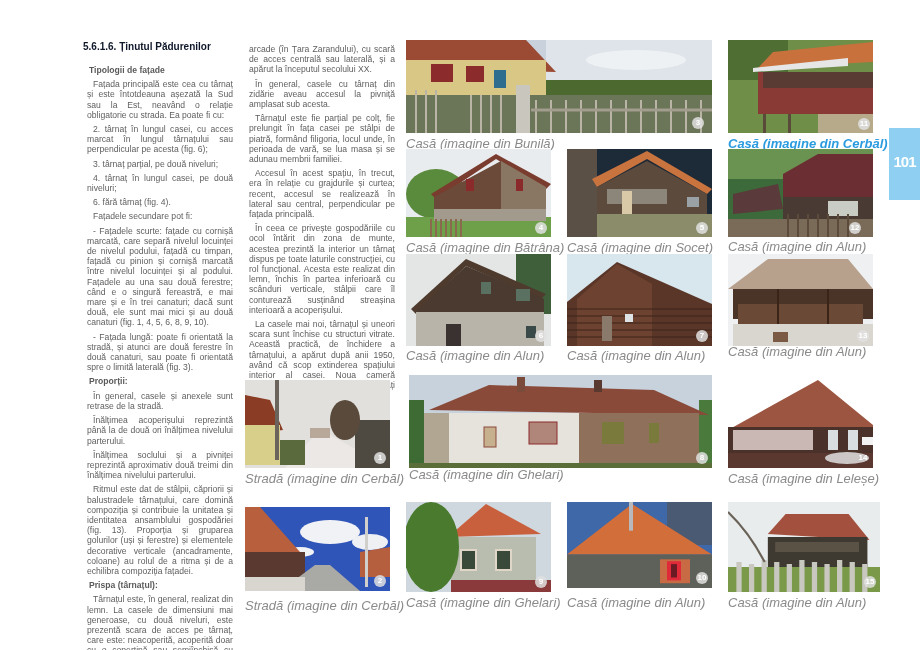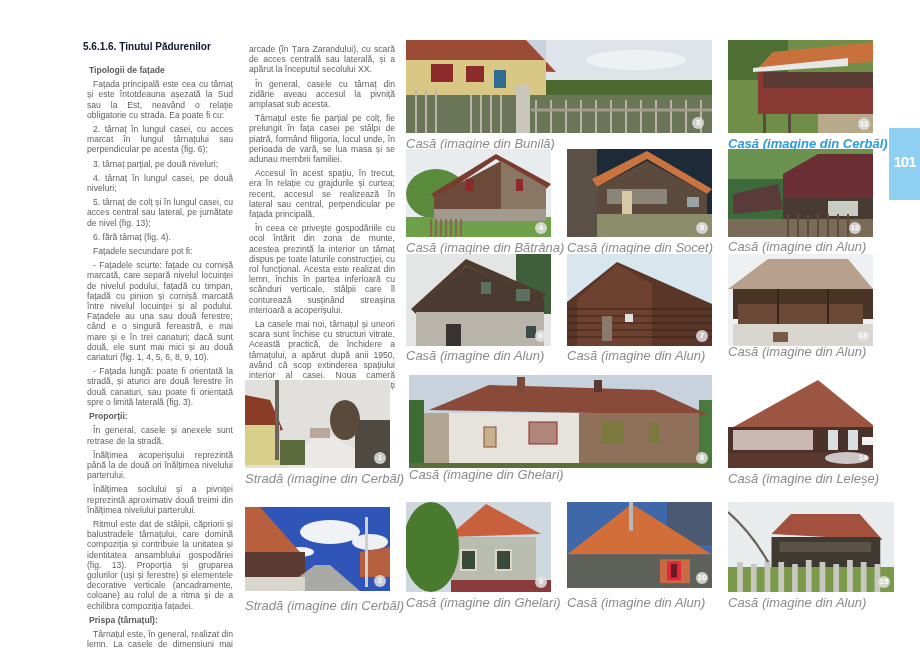--- a/index.html
+++ b/index.html
@@ -21,21 +21,20 @@
 <body>
 
 <div class="title">5.6.1.6. Ținutul Pădurenilor</div>
 
 <div class="col" style="left:83px;top:61px;width:154px;">
   <p class="sub">Tipologii de fațade</p>
   <p>Fațada principală este cea cu târnaț și este întotdeauna așezată la Sud sau la Est, neavând o relație obligatorie cu strada. Ea poate fi cu:</p>
   <p class="item">2. târnaț în lungul casei, cu acces marcat în lungul târnațului sau perpendicular pe acesta (fig. 6);</p>
   <p class="item">3. târnaț parțial, pe două niveluri;</p>
   <p class="item">4. târnaț în lungul casei, pe două niveluri;</p>
-  <p class="item">5. târnaț de colț și în lungul casei, cu acces central sau lateral, pe jumătate de nivel (fig. 13);</p>
   <p class="item">6. fără târnaț (fig. 4).</p>
   <p>Fațadele secundare pot fi:</p>
   <p>- Fațadele scurte: fațade cu cornișă marcată, care separă nivelul locuinței de nivelul podului, fațadă cu timpan, fațadă cu pinion și cornișă marcată între nivelul locuinței și al podului. Fațadele au una sau două ferestre; când e o singură fereastră, e mai mare și e în trei canaturi; dacă sunt două, ele sunt mai mici și au două canaturi (fig. 1, 4, 5, 6, 8, 9, 10).</p>
   <p>- Fațada lungă: poate fi orientată la stradă, și atunci are două ferestre în două canaturi, sau poate fi orientată spre o limită laterală (fig. 3).</p>
   <p class="sub">Proporții:</p>
   <p>În general, casele și anexele sunt retrase de la stradă.</p>
   <p>Înălțimea acoperișului reprezintă până la de două ori înălțimea nivelului parterului.</p>
   <p>Înălțimea soclului și a pivniței reprezintă aproximativ două treimi din înălțimea nivelului parterului.</p>
   <p>Ritmul este dat de stâlpii, căpriorii și balustradele târnațului, care domină compoziția și contribuie la unitatea și identitatea ansamblului gospodăriei (fig. 13). Proporția și gruparea golurilor (uși și ferestre) și elementele decorative verticale (ancadramente, coloane) au rolul de a ritma și de a echilibra compoziția fațadei.</p>
   <p class="sub">Prispa (târnațul):</p>
@@ -314,21 +313,21 @@
     <rect x="62" y="0" width="4" height="30" fill="#b7b9bc"></rect>
     <rect x="0" y="55" width="145" height="35" fill="#5e605a"></rect>
     <rect x="93" y="60" width="30" height="25" fill="#c86a44"></rect>
     <rect x="100" y="62" width="14" height="20" fill="#e02a3a"></rect>
     <rect x="104" y="65" width="6" height="14" fill="#6a1a22"></rect>
   </svg>
   <div class="badge" style="right:4px;bottom:4px;">10</div>
 </div>
 <div class="cap" style="left:567px;top:595px;">Casă (imagine din Alun)</div>
 
-<div class="photo" style="left:728px;top:502px;width:166px;height:90px;">
+<div class="photo" style="left:728px;top:502px;width:152px;height:90px;">
   <svg viewBox="0 0 145 90" preserveAspectRatio="none">
     <rect width="145" height="90" fill="#e8ecec"></rect>
     <polygon points="38,32 55,12 115,12 135,38" fill="#a3513e"></polygon>
     <rect x="38" y="35" width="95" height="32" fill="#3e3a32"></rect>
     <rect x="45" y="40" width="80" height="10" fill="#5a5244"></rect>
     <rect x="0" y="65" width="145" height="25" fill="#7a9a4a"></rect>
     <g fill="#c9c8c0">
         <rect x="8" y="60" width="5" height="30"></rect>
         <rect x="20" y="62" width="5" height="28"></rect>
         <rect x="32" y="58" width="5" height="32"></rect>

